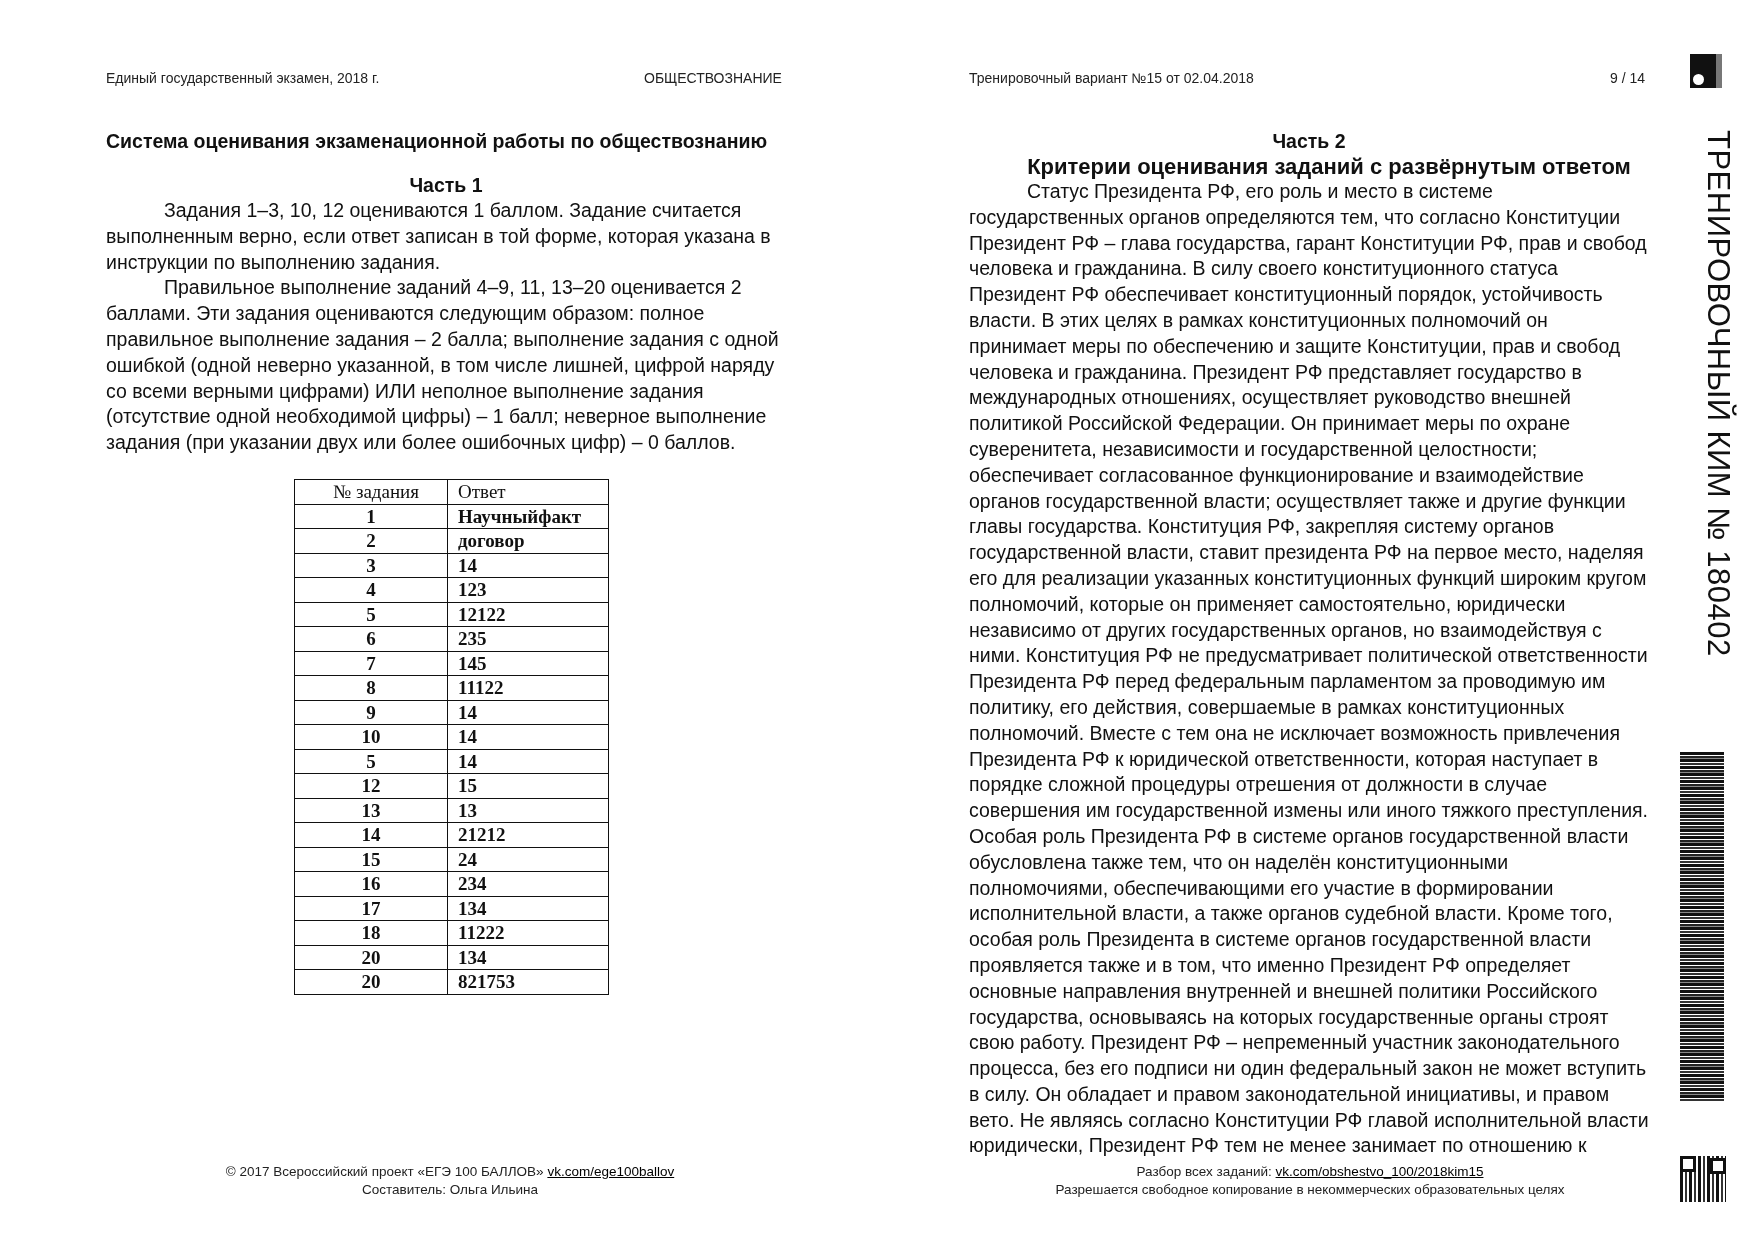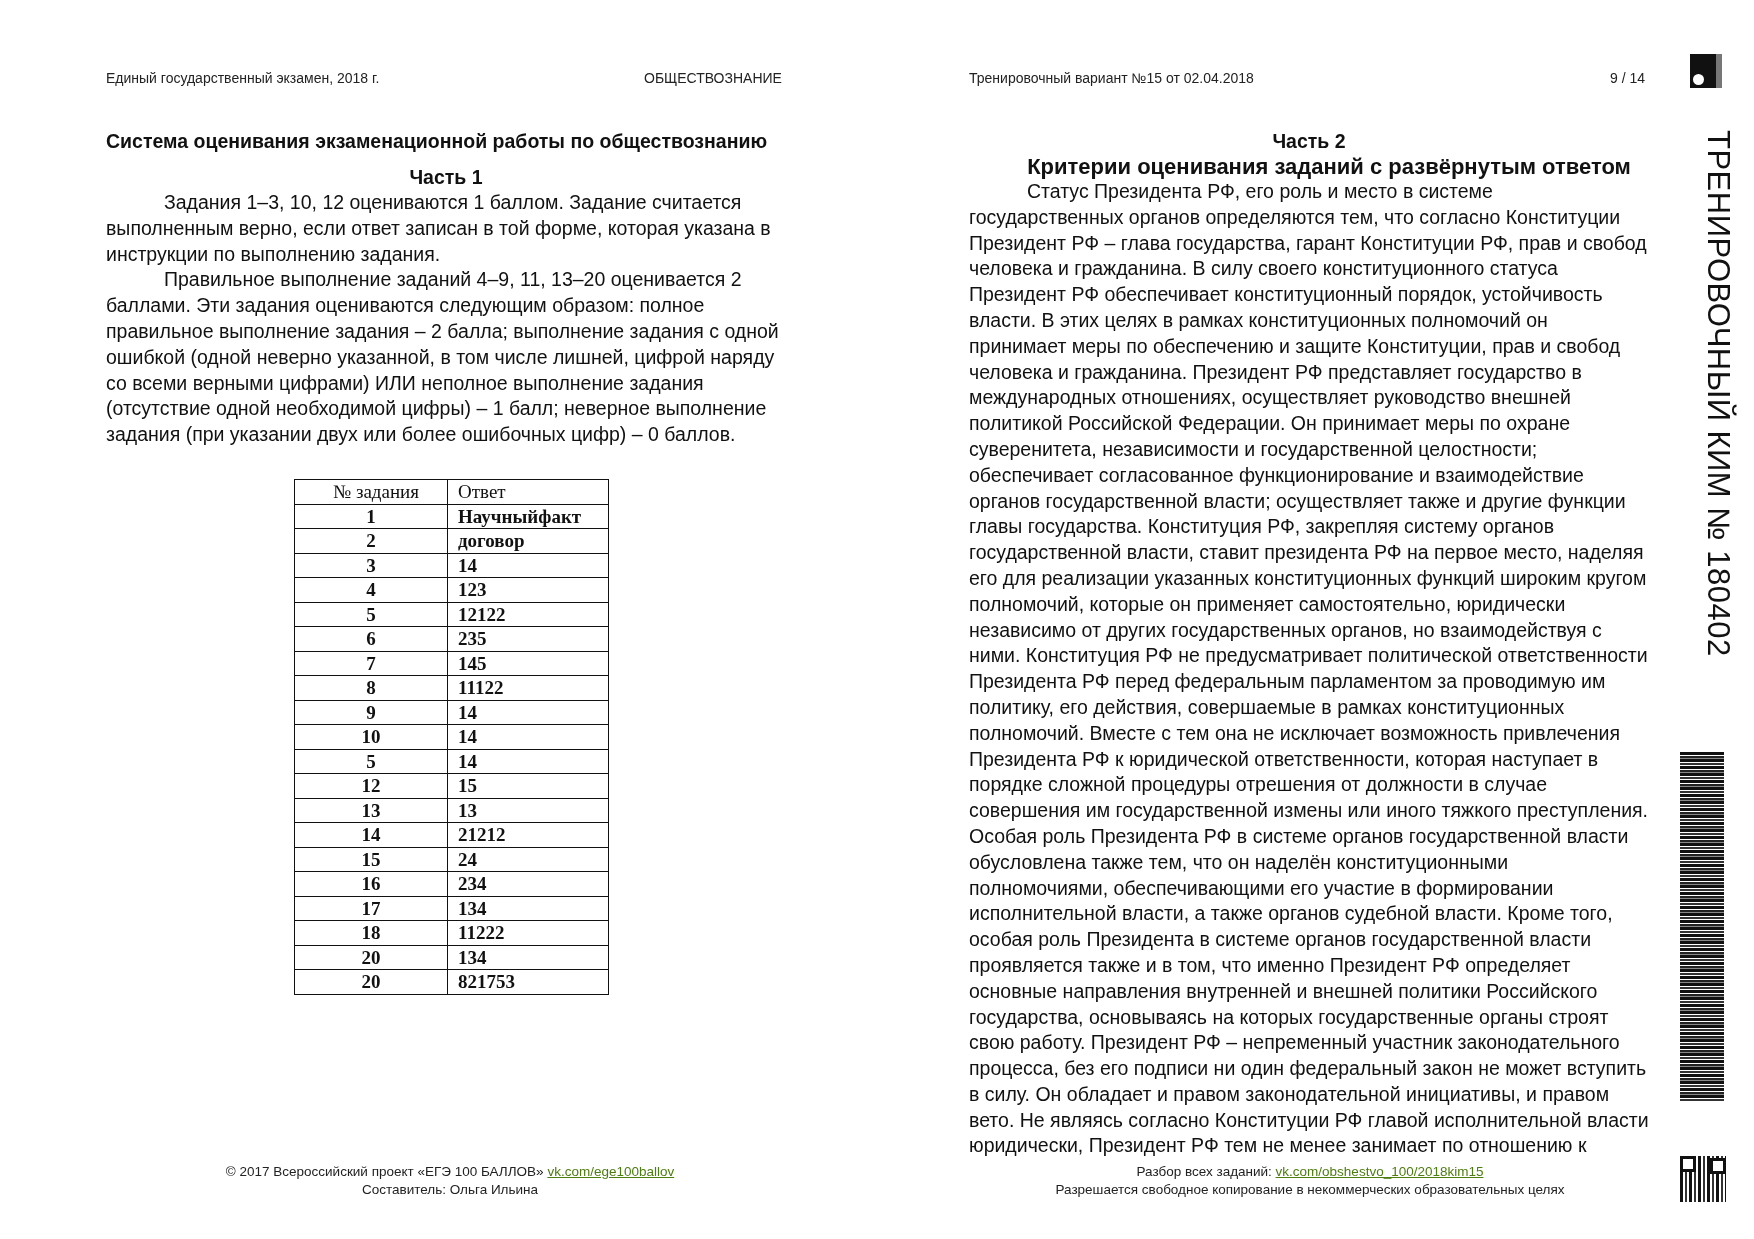--- a/index.html
+++ b/index.html
@@ -17,36 +17,36 @@
   .side-label span { position:absolute; left:0; top:0; transform-origin:0 0; transform:translate(36px,0) rotate(90deg); white-space:nowrap; font-size:31px; letter-spacing:0.5px; color:#111; }
   .barcode { position:absolute; left:1680px; top:752px; width:44px; height:350px;
     background: repeating-linear-gradient(180deg,#111 0 3px,#fff 3px 4px,#222 4px 6px,#888 6px 7px,#111 7px 10px,#fff 10px 11px,#333 11px 13px,#fff 13px 14px); }
   .qr { position:absolute; left:1680px; top:1156px; width:46px; height:46px; background:
     repeating-linear-gradient(90deg,#111 0 3px,#fff 3px 5px,#333 5px 7px,#fff 7px 9px),
     #fff; }
   .qr:before, .qr:after { content:""; position:absolute; width:10px; height:10px; border:3px solid #111; background:#fff; }
   .qr:before { left:0; top:0; } .qr:after { right:0; bottom:28px; }
   .left-col { position:absolute; left:106px; top:128px; width:680px; }
   .title { font-weight:bold; font-size:19.5px; line-height:26px; }
-  .part { font-weight:bold; font-size:19.5px; text-align:center; line-height:26px; margin-top:10px; }
+  .part { font-weight:bold; font-size:19.5px; text-align:center; line-height:26px; margin-top:18px; }
   .para { font-size:19.5px; line-height:25.8px; text-indent:58px; margin:0; }
   table.ans { position:absolute; left:294px; top:479px; border-collapse:collapse; font-family:"Liberation Serif", serif; font-size:19px; }
   table.ans td, table.ans th { border:1.5px solid #111; height:23.5px; padding:0 10px; line-height:23px; }
   table.ans th { font-weight:normal; }
   table.ans th.c1 { width:122px; text-align:center;padding-left:20px; }
   table.ans th.c2 { width:140px; text-align:left; }
   table.ans td.num { text-align:center; font-weight:bold; }
   table.ans td.val { text-align:left; font-weight:bold; }
   .right-col { position:absolute; left:969px; top:128px; width:680px; }
   .right-col .part { margin-top:0; }
   .subtitle { font-weight:bold; font-size:22px; text-align:center; line-height:25px; padding-left:40px; }
   .footer { position:absolute; font-size:13.5px; text-align:center; color:#222; line-height:18px; }
   #footer-left { left:200px; top:1163px; width:500px; }
   #footer-right { left:1020px; top:1163px; width:580px; }
-  .link { color:#4d7c0f; text-decoration:underline; }
+  .link { color:#000000; text-decoration:underline; }
 </style>
 </head>
 <body>
 
 <div class="hdr sans" id="hdr-left">Единый государственный экзамен, 2018 г.</div>
 <div class="hdr sans" id="hdr-center">ОБЩЕСТВОЗНАНИЕ</div>
 <div class="hdr sans" id="hdr-right">Тренировочный вариант №15 от 02.04.2018</div>
 <div class="hdr sans" id="hdr-page">9 / 14</div>
 
 <div class="corner-mark">

